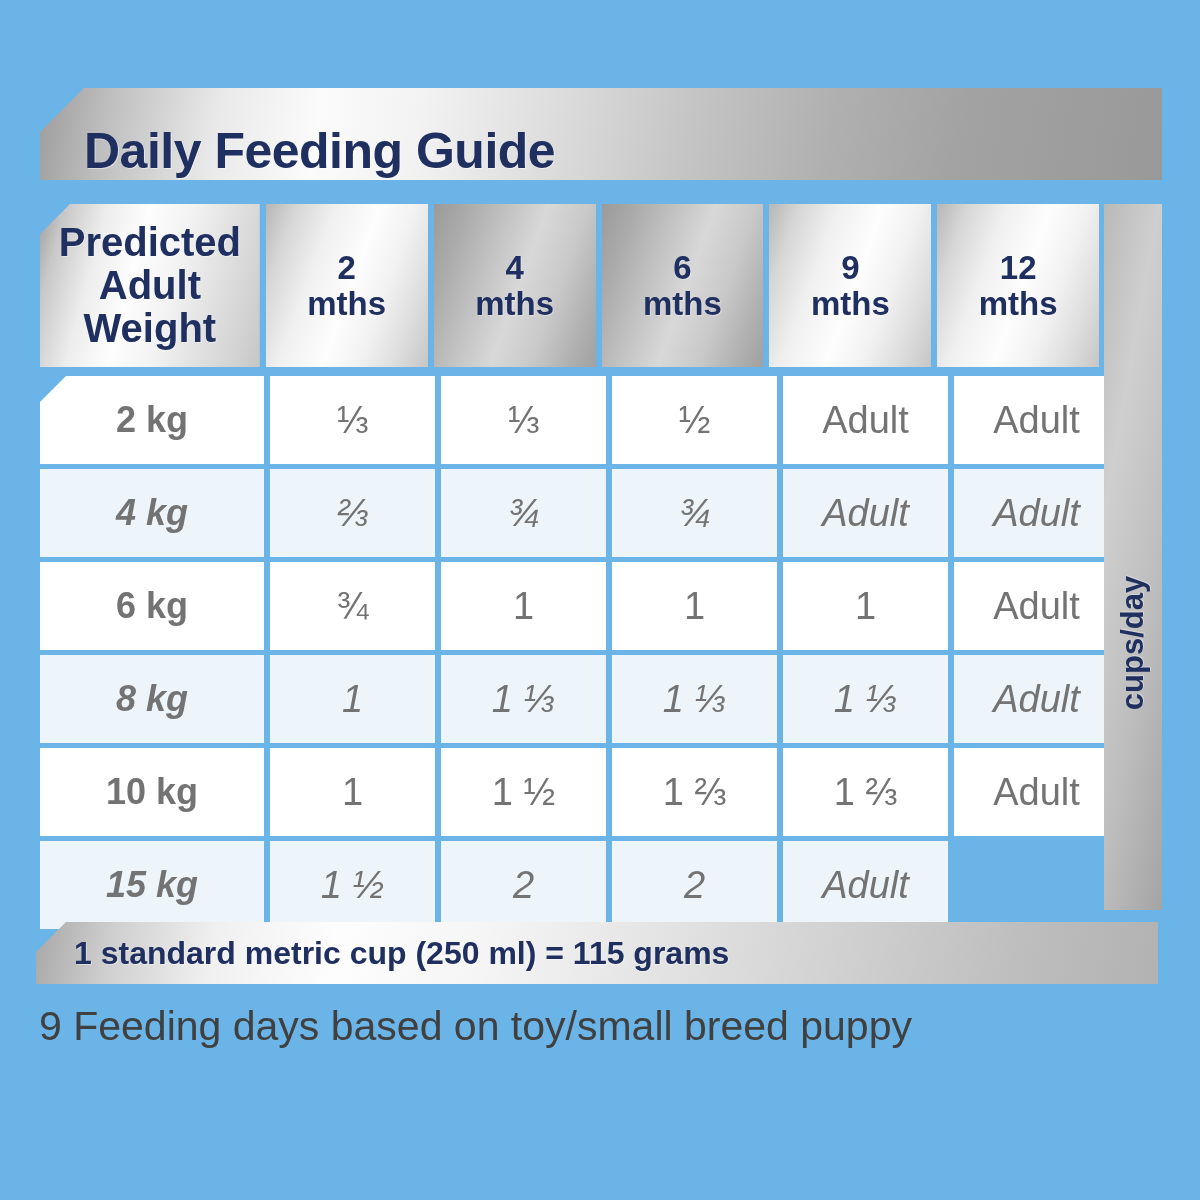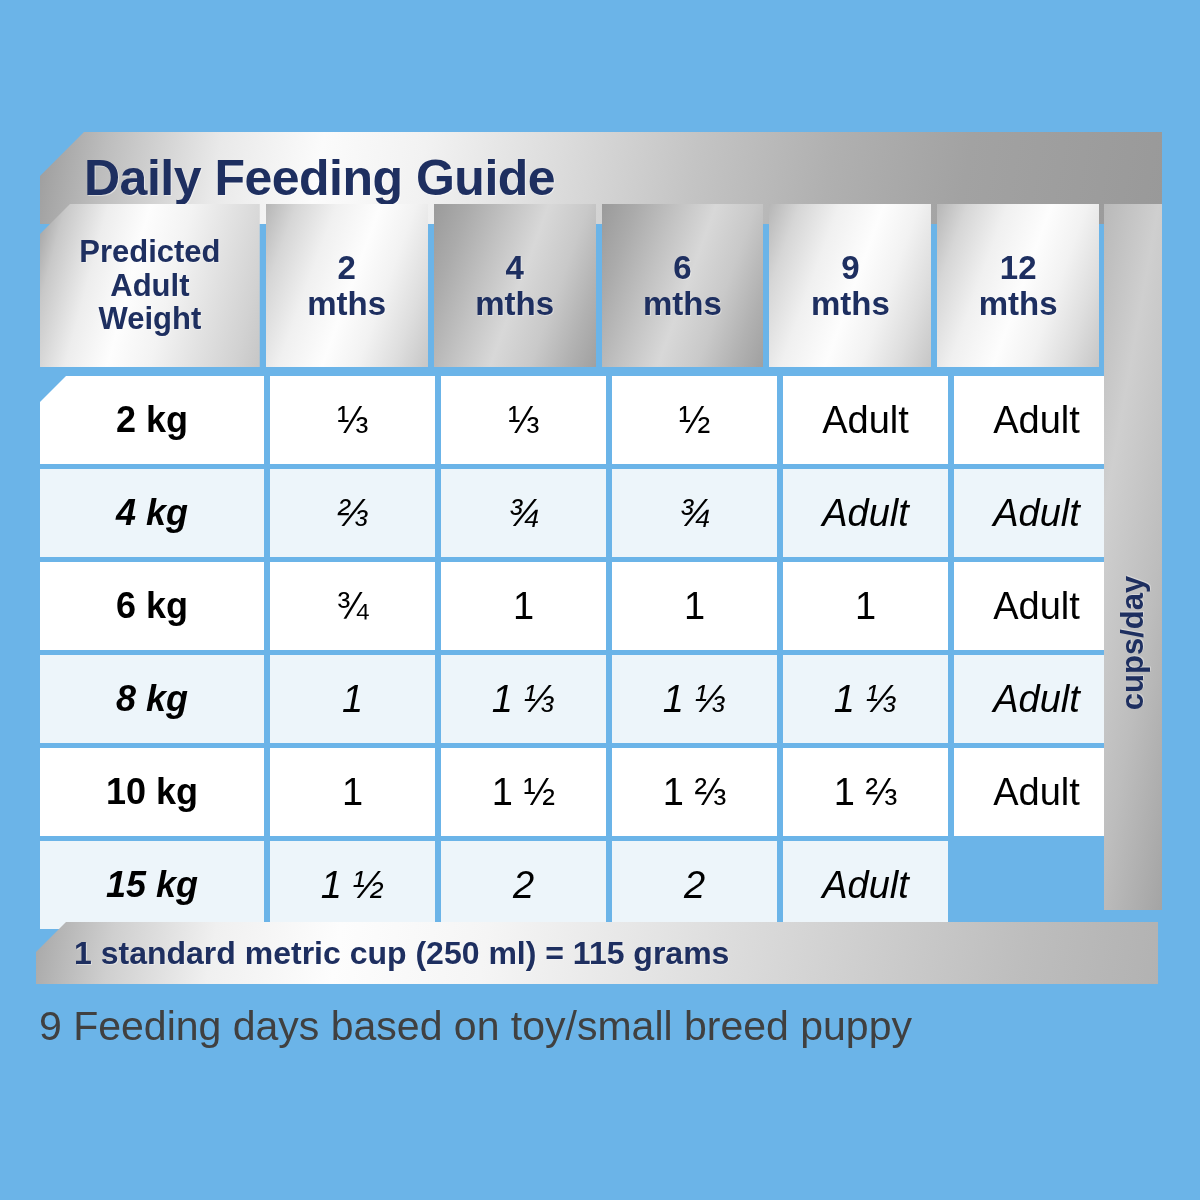--- a/index.html
+++ b/index.html
@@ -34,22 +34,21 @@
         #e9e9e9 16%,
         #fbfbfb 25%,
         #f2f2f2 34%,
         #dcdcdc 46%,
         #c4c4c4 58%,
         #b0b0b0 70%,
         #a2a2a2 82%,
         #999999 100%);
     clip-path: polygon(44px 0, 100% 0, 100% 100%, 0 100%, 0 44px);
     display: flex;
-    align-items: center;
-    margin-top: 44px;
+    align-items: flex-end;
   }
   .title-text {
     margin-left: 44px;
     font-size: 50px;
     font-weight: bold;
     color: #1E2F60;
     letter-spacing: -0.5px;
     text-shadow: 1px 1px 0 rgba(255,255,255,0.45);
   }
 
@@ -78,21 +77,21 @@
     text-align: center;
     color: #1E2F60;
     font-weight: bold;
     font-size: 33px;
     line-height: 1.08;
     margin-right: 6px;
     text-shadow: 1px 1px 0 rgba(255,255,255,0.35);
   }
   .head-cell.c0 {
     width: 224px;
-    font-size: 31px;
+    font-size: 40px;
     background: linear-gradient(105deg,
         #9d9d9d 0%, #c8c8c8 10%, #ededed 26%, #fdfdfd 42%,
         #f3f3f3 58%, #e2e2e2 74%, #d2d2d2 90%, #c6c6c6 100%);
     clip-path: polygon(30px 0, 100% 0, 100% 100%, 0 100%, 0 30px);
   }
   .head-cell.cm {
     width: 165px;
     background: linear-gradient(110deg,
         #a3a3a3 0%, #b9b9b9 14%, #d8d8d8 32%, #f3f3f3 50%,
         #e6e6e6 66%, #cfcfcf 82%, #b8b8b8 100%);
@@ -115,21 +114,21 @@
 
   
   .data-row {
     height: 88px;
     margin-bottom: 5px;
   }
   .cell {
     display: flex;
     align-items: center;
     justify-content: center;
-    color: #000000;
+    color: #737373;
     font-size: 38px;
     margin-right: 6px;
     background: #FFFFFF;
   }
   .data-row.alt .cell { background: #EDF5FA; font-style: italic; }
 
   .cell.weight {
     width: 224px;
     font-weight: bold;
     font-size: 36px;

